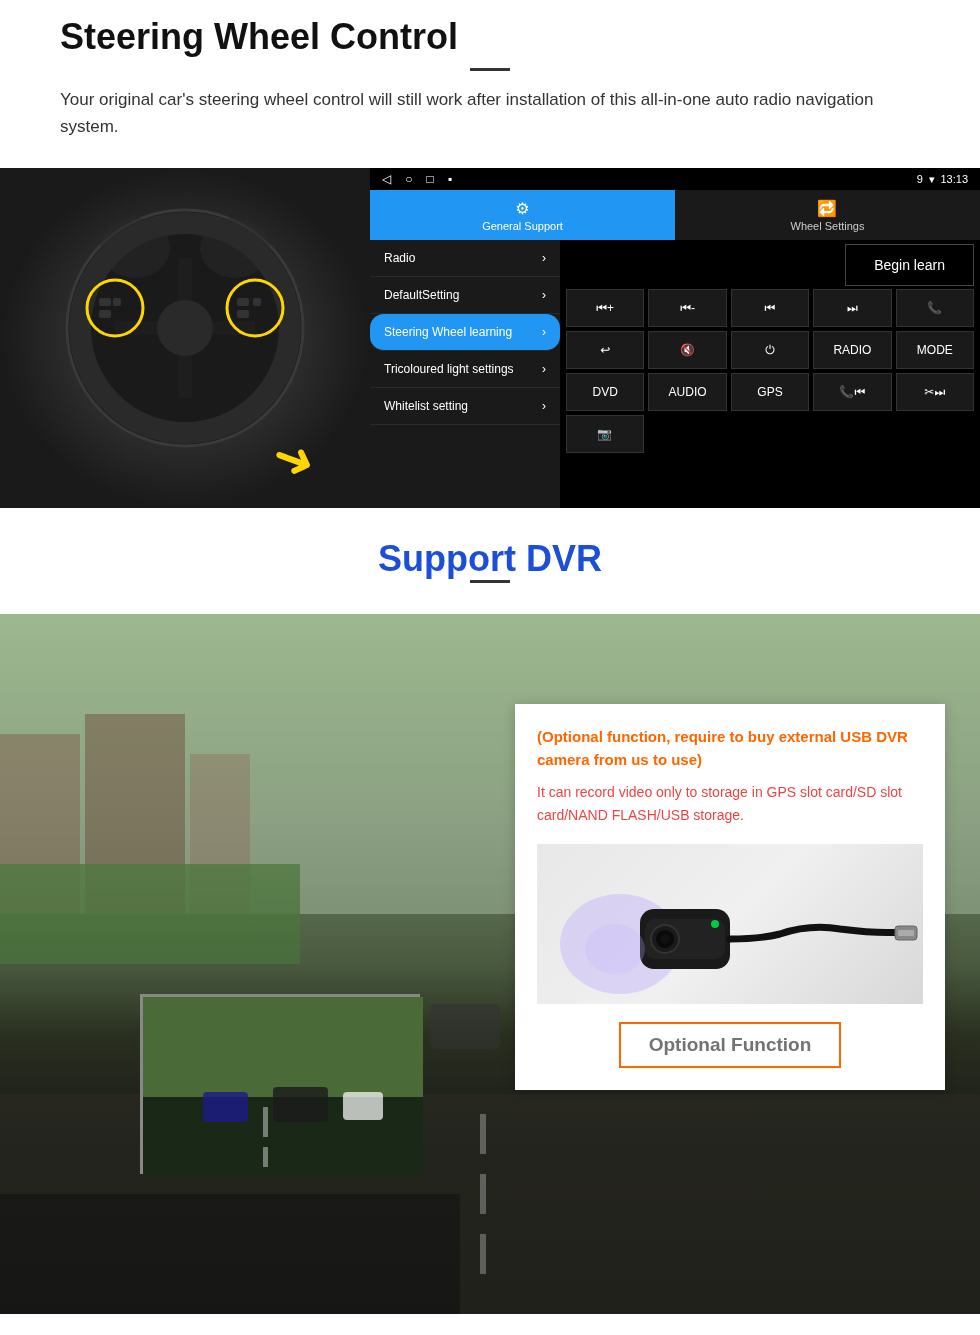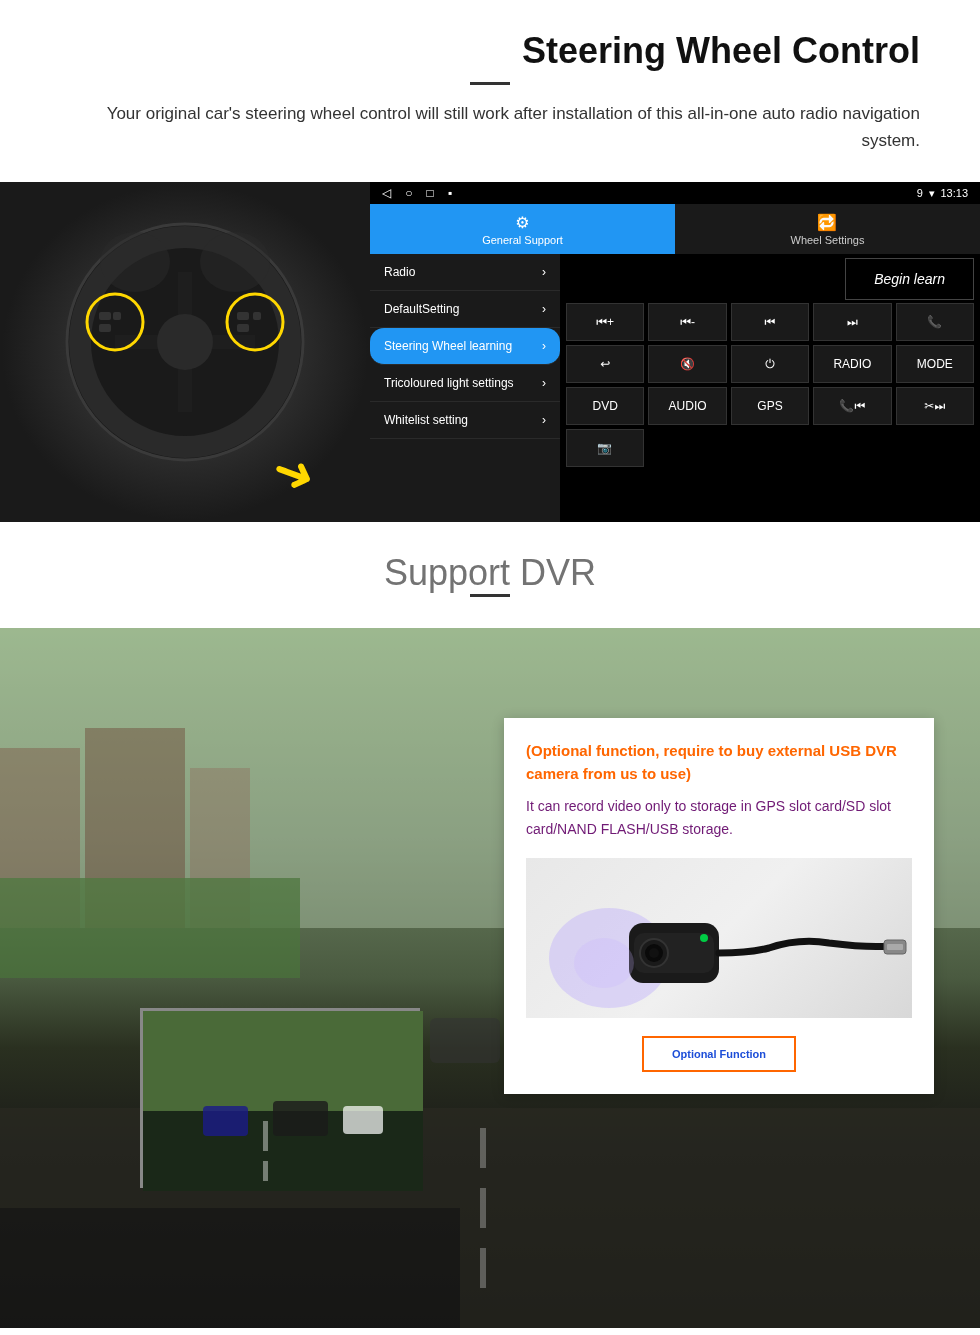--- a/index.html
+++ b/index.html
@@ -1,21 +1,21 @@
 <!DOCTYPE html>
 <html><head>
   <meta charset="utf-8">
   <style>
     * { box-sizing: border-box; margin: 0; padding: 0; }
     body { width: 980px; background: #fff; font-family: Arial, sans-serif; }
 
     
     .section-header {
-      text-align: right;
-      padding: 30px 60px 10px;
+      text-align: left;
+      padding: 16px 60px 10px;
     }
     .section-header h1 {
       font-size: 36px;
       font-weight: 900;
       color: #111;
       margin-bottom: 10px;
     }
     .divider-line {
       width: 40px;
       height: 3px;
@@ -144,21 +144,20 @@
       justify-content: center;
       align-items: center;
       height: 38px;
     }
     .begin-learn-btn {
       background: #000;
       color: #fff;
       border: 1px solid #444;
       padding: 12px 28px;
       font-size: 14px;
-      font-style: italic;
     }
     .btn-grid {
       display: grid;
       grid-template-columns: repeat(5, 1fr);
       gap: 4px;
     }
     .ctrl-btn {
       background: #1a1a1a;
       color: #fff;
       border: 1px solid #333;
@@ -194,73 +193,73 @@
           #6b8060 30%,
           #4a5a40 50%,
           #2a3020 60%,
           #1a1a18 75%,
           #0d0d0c 100%
         );
     }
     
     .dvr-overlay-card {
       position: absolute;
-      right: 46px;
+      right: 35px;
       top: 90px;
       width: 430px;
       background: #fff;
       padding: 22px 22px 22px 22px;
       box-shadow: 0 2px 12px rgba(0,0,0,0.2);
     }
     .dvr-optional-text {
       color: #FF6600;
       font-size: 15px;
       font-weight: bold;
       line-height: 1.5;
       margin-bottom: 10px;
     }
     .dvr-desc-text {
-      color: #701a75;
+      color: #ef4444;
       font-size: 14px;
       line-height: 1.6;
       margin-bottom: 18px;
     }
     .dvr-camera-img {
       width: 100%;
       height: 160px;
       background: linear-gradient(135deg, #e8e8e8 0%, #f0f0f0 50%, #d8d8d8 100%);
       display: flex;
       align-items: center;
       justify-content: center;
       margin-bottom: 18px;
       position: relative;
       overflow: hidden;
     }
     .optional-fn-btn {
       display: inline-block;
       border: 2px solid #FF6600;
-      color: #1d4ed8;
+      color: #737373;
       padding: 10px 28px;
-      font-size: 11px;
+      font-size: 19px;
       font-weight: bold;
       cursor: pointer;
       background: #fff;
     }
 
     
     .dvr-header {
       text-align: center;
       padding: 30px 60px 16px;
       position: relative;
       z-index: 10;
     }
     .dvr-header h2 {
       font-size: 36px;
-      font-weight: 400;
-      color: #737373;
+      font-weight: 700;
+      color: #1d4ed8;
     }
 
     
     .camera-preview {
       position: absolute;
       left: 140px;
       bottom: 140px;
       width: 280px;
       height: 180px;
       background: linear-gradient(to bottom, #6b9460 0%, #4a5a40 40%, #2a3020 70%, #1a1a18 100%);

